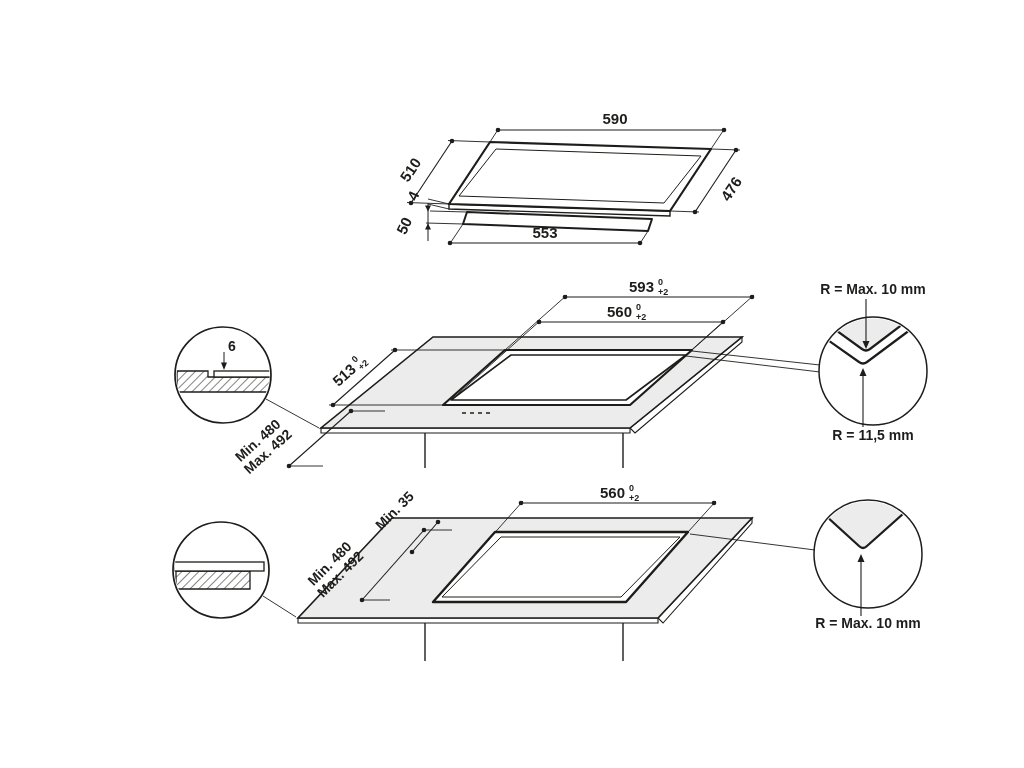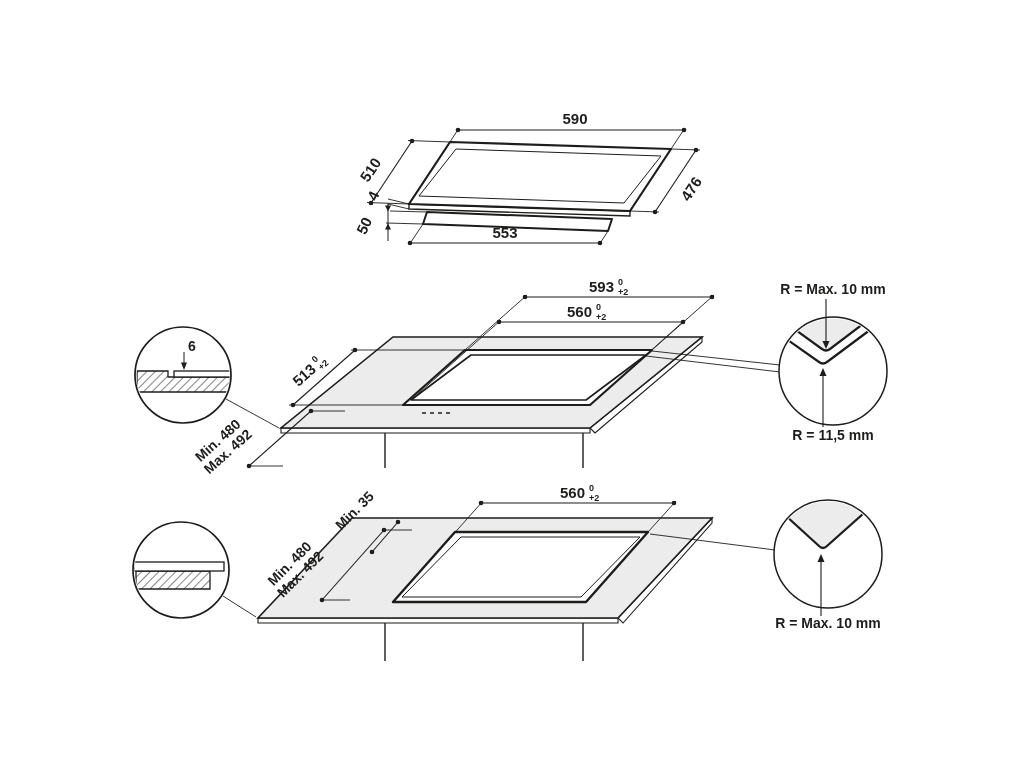--- a/index.html
+++ b/index.html
@@ -1,17 +1,17 @@
 <!DOCTYPE html>
 <html style="--background: #ffffff; --line: #1d1d1b; --counter: #ececec;"><head>
 <meta charset="utf-8">
 <style>
   html,body{margin:0;padding:0;background:#fff;}
   .canvas{position:relative;width:900px;height:768px;background:var(--background,#ffffff);
-          font-family:"Liberation Sans",sans-serif;overflow:hidden;}
+          font-family:"Liberation Sans",sans-serif;overflow:hidden;margin-left:40px;}
   svg{display:block;}
   text{fill:var(--line,#1d1d1b);}
   .dim{font-size:15px;font-weight:700;}
   .tol{font-size:9px;font-weight:700;}
   .lbl{font-size:14px;font-weight:700;}
   .ln{stroke:var(--line,#1d1d1b);fill:none;}
   .white-fill{fill:#ffffff;stroke:var(--line,#1d1d1b);}
   .counter-fill{fill:var(--counter,#ececec);stroke:var(--line,#1d1d1b);stroke-width:1.6;}
   .gray-fill{fill:var(--counter,#ececec);stroke:none;}
   .dotf{fill:var(--line,#1d1d1b);stroke:none;}

